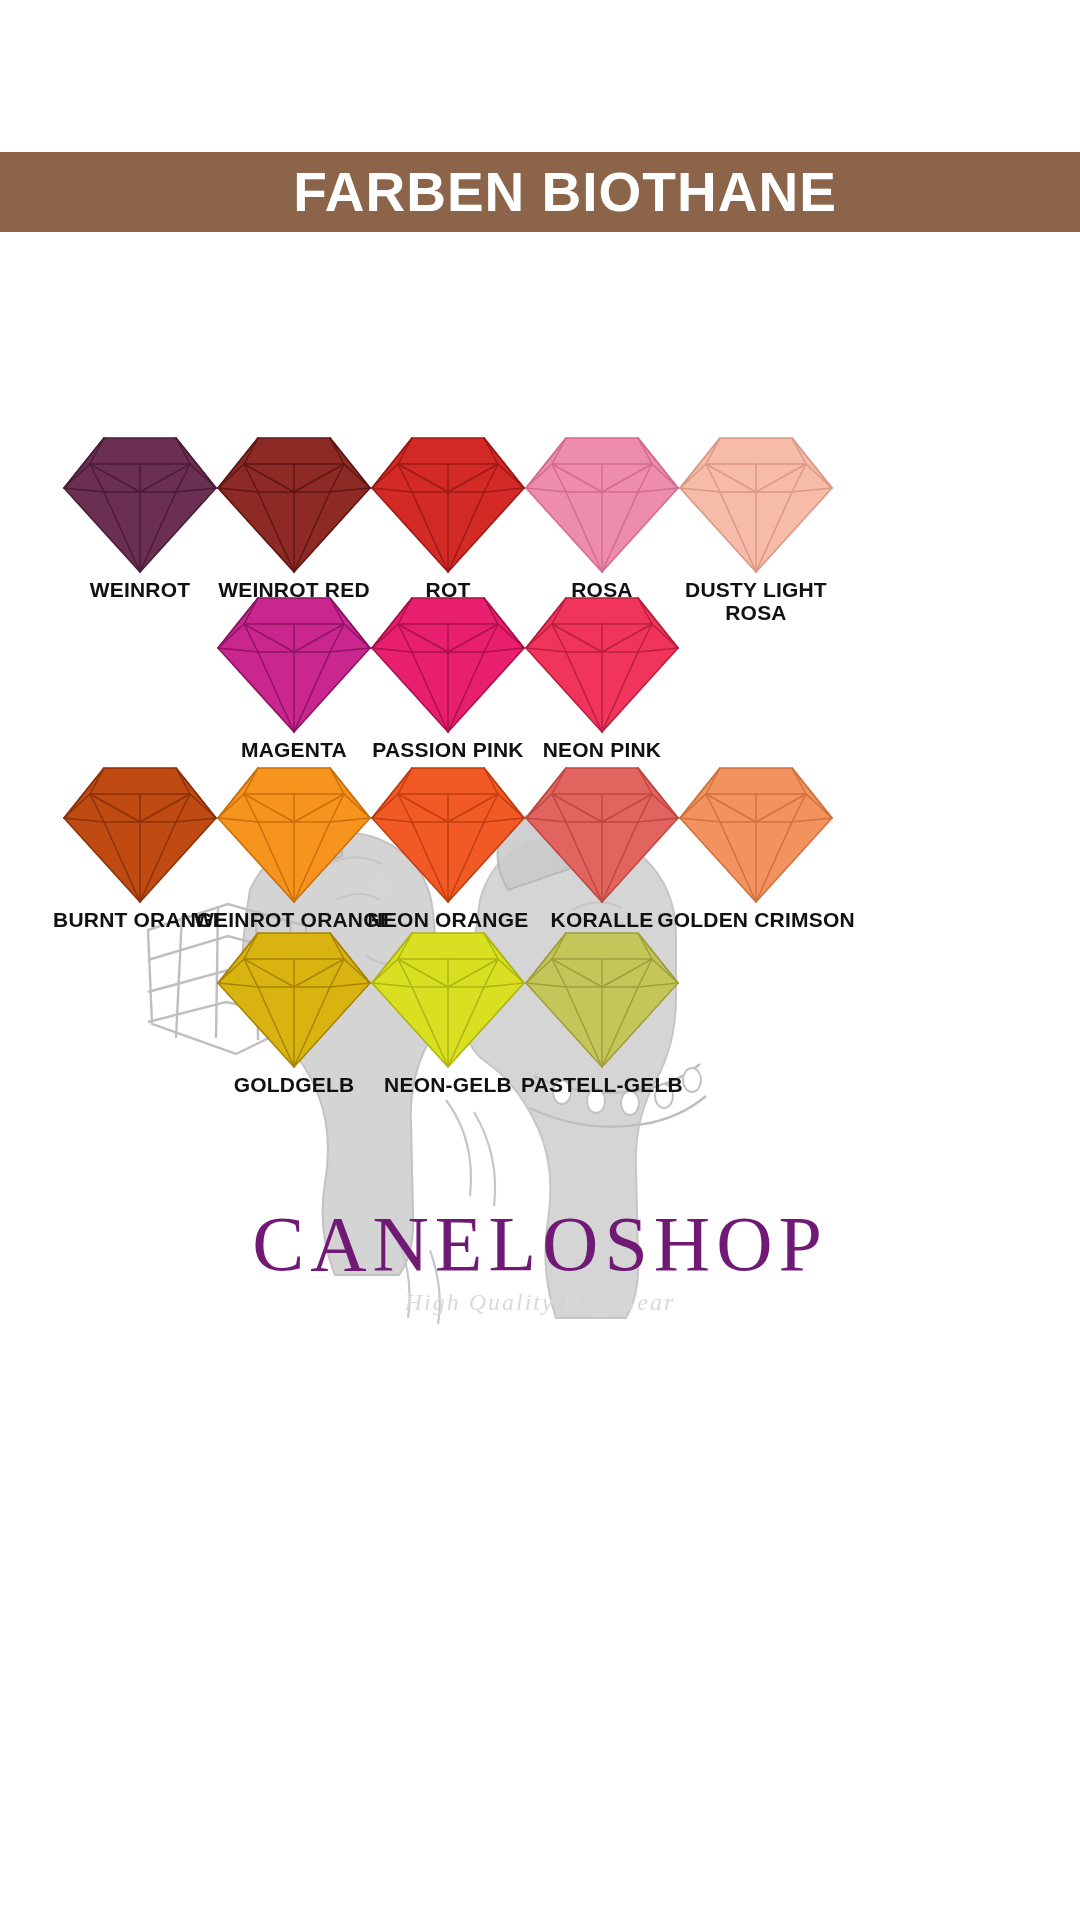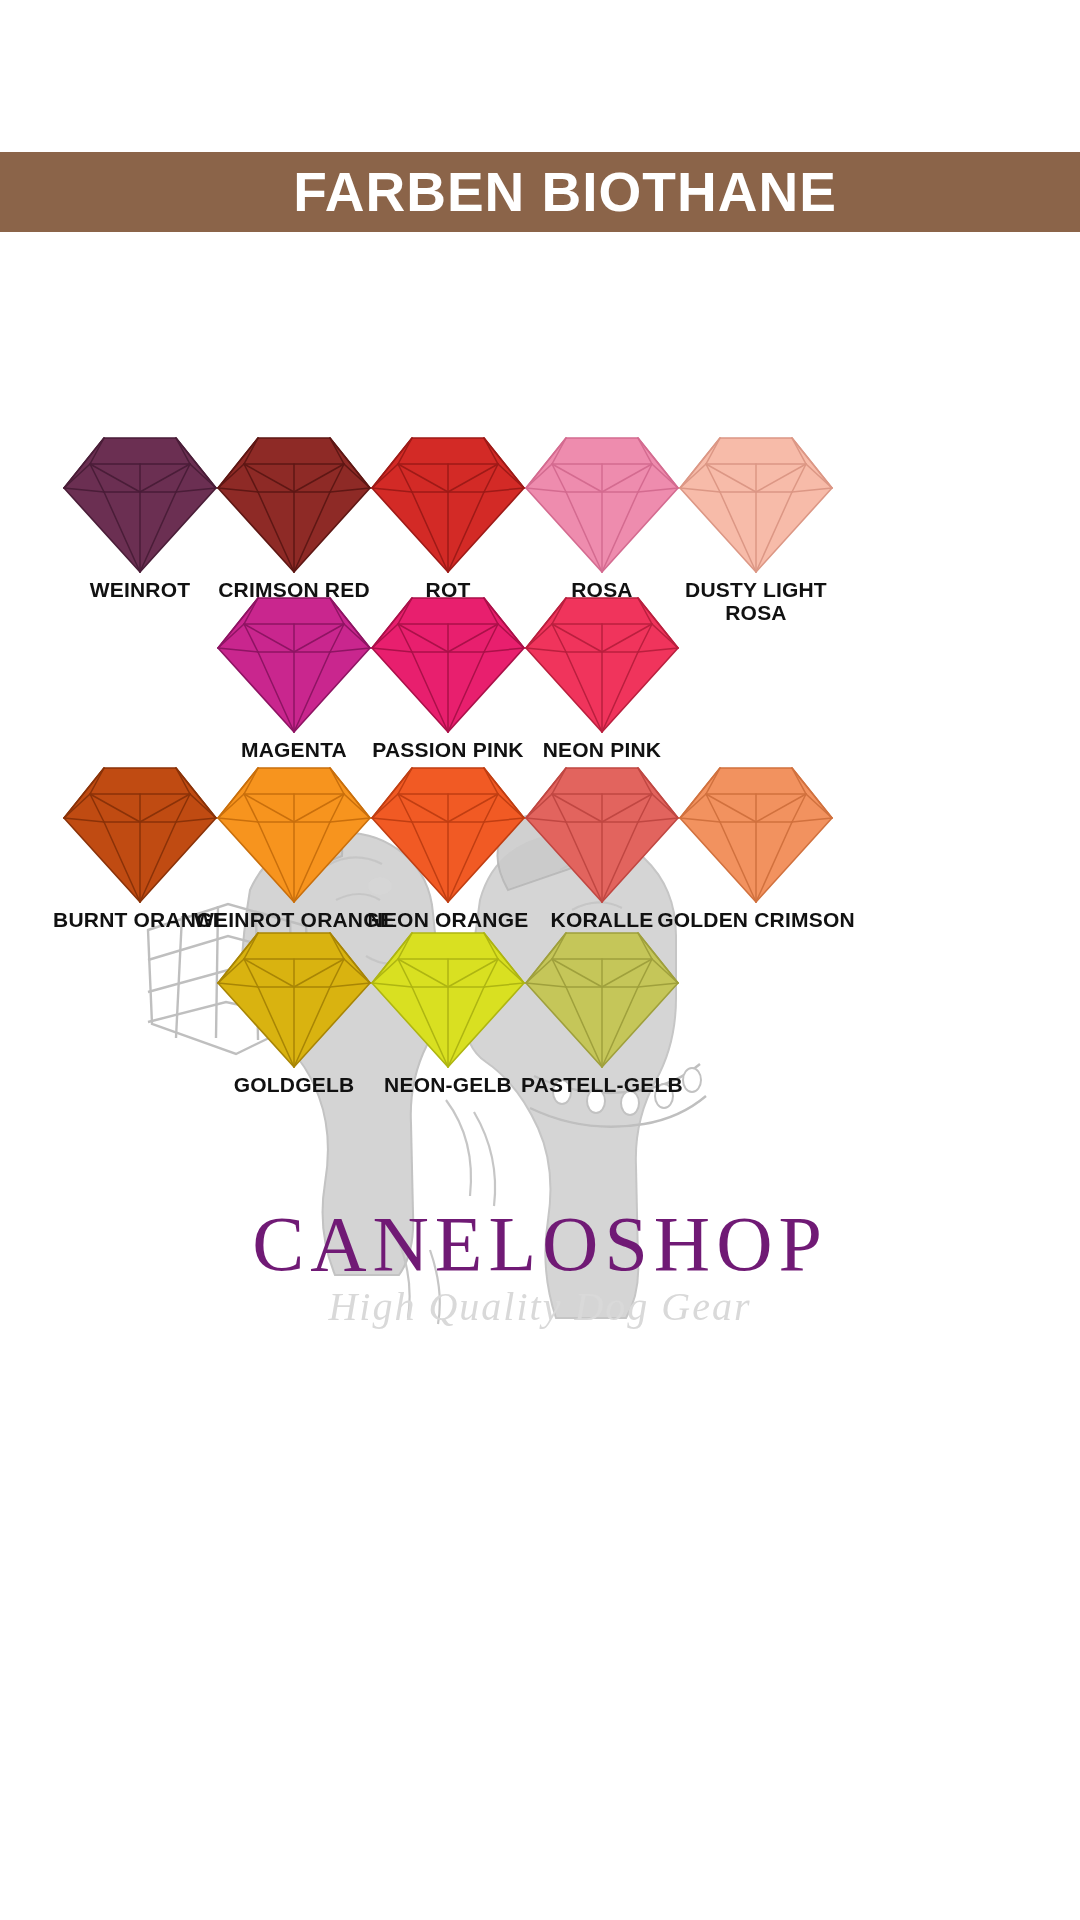--- a/index.html
+++ b/index.html
@@ -59,23 +59,24 @@
     font-family: "Liberation Serif", serif;
     font-size: 78px;
     letter-spacing: 6px;
     color: #d9d9d9;
     line-height: 1;
     white-space: nowrap;
   }
   .wm-tagline {
     font-family: "Liberation Serif", serif;
     font-style: italic;
-    font-size: 40px;
+    font-size: 24px;
     color: #d2d2d2;
     letter-spacing: 2px;
+    margin-top: 6px;
     white-space: nowrap;
   }
 
   
   .grid {
     position: absolute;
     left: 0;
     top: 0;
     width: 1080px;
     height: 1920px;
@@ -196,21 +197,21 @@
           <path d="M130,34 L80,62" fill="none" stroke="#5E1714" stroke-width="1.5" stroke-linecap="round"></path>
           <path d="M80,34 L80,62" fill="none" stroke="#5E1714" stroke-width="1.5" stroke-linecap="round"></path>
           <path d="M4,58 L44,62" fill="none" stroke="#5E1714" stroke-width="1.5" stroke-linecap="round"></path>
           <path d="M156,58 L116,62" fill="none" stroke="#5E1714" stroke-width="1.5" stroke-linecap="round"></path>
           <path d="M44,62 L116,62" fill="none" stroke="#5E1714" stroke-width="1.5" stroke-linecap="round"></path>
           <path d="M44,62 L80,142" fill="none" stroke="#5E1714" stroke-width="1.5" stroke-linecap="round"></path>
           <path d="M116,62 L80,142" fill="none" stroke="#5E1714" stroke-width="1.5" stroke-linecap="round"></path>
           <path d="M80,62 L80,142" fill="none" stroke="#5E1714" stroke-width="1.5" stroke-linecap="round"></path>
         </g>
       </svg>
-    <div class="swatch-label">CRIMSON RED</div>
+    <div class="swatch-label">WEINROT RED</div>
   </div>
   <div class="swatch" style="left:348px; top:430px;">
     <svg class="gem" viewBox="0 0 160 145">
         <g class="gem-shape">
           <path d="M44,8 L116,8 L156,58 L80,142 L4,58 Z" fill="#D32A26" stroke="#9E1A17" stroke-width="1.6" stroke-linejoin="round"></path>
           <path d="M4,58 L44,8" fill="none" stroke="#9E1A17" stroke-width="1.5" stroke-linecap="round"></path>
           <path d="M156,58 L116,8" fill="none" stroke="#9E1A17" stroke-width="1.5" stroke-linecap="round"></path>
           <path d="M30,34 L130,34" fill="none" stroke="#9E1A17" stroke-width="1.5" stroke-linecap="round"></path>
           <path d="M4,58 L30,34 L44,8" fill="none" stroke="#9E1A17" stroke-width="1.5" stroke-linecap="round"></path>
           <path d="M156,58 L130,34 L116,8" fill="none" stroke="#9E1A17" stroke-width="1.5" stroke-linecap="round"></path>

